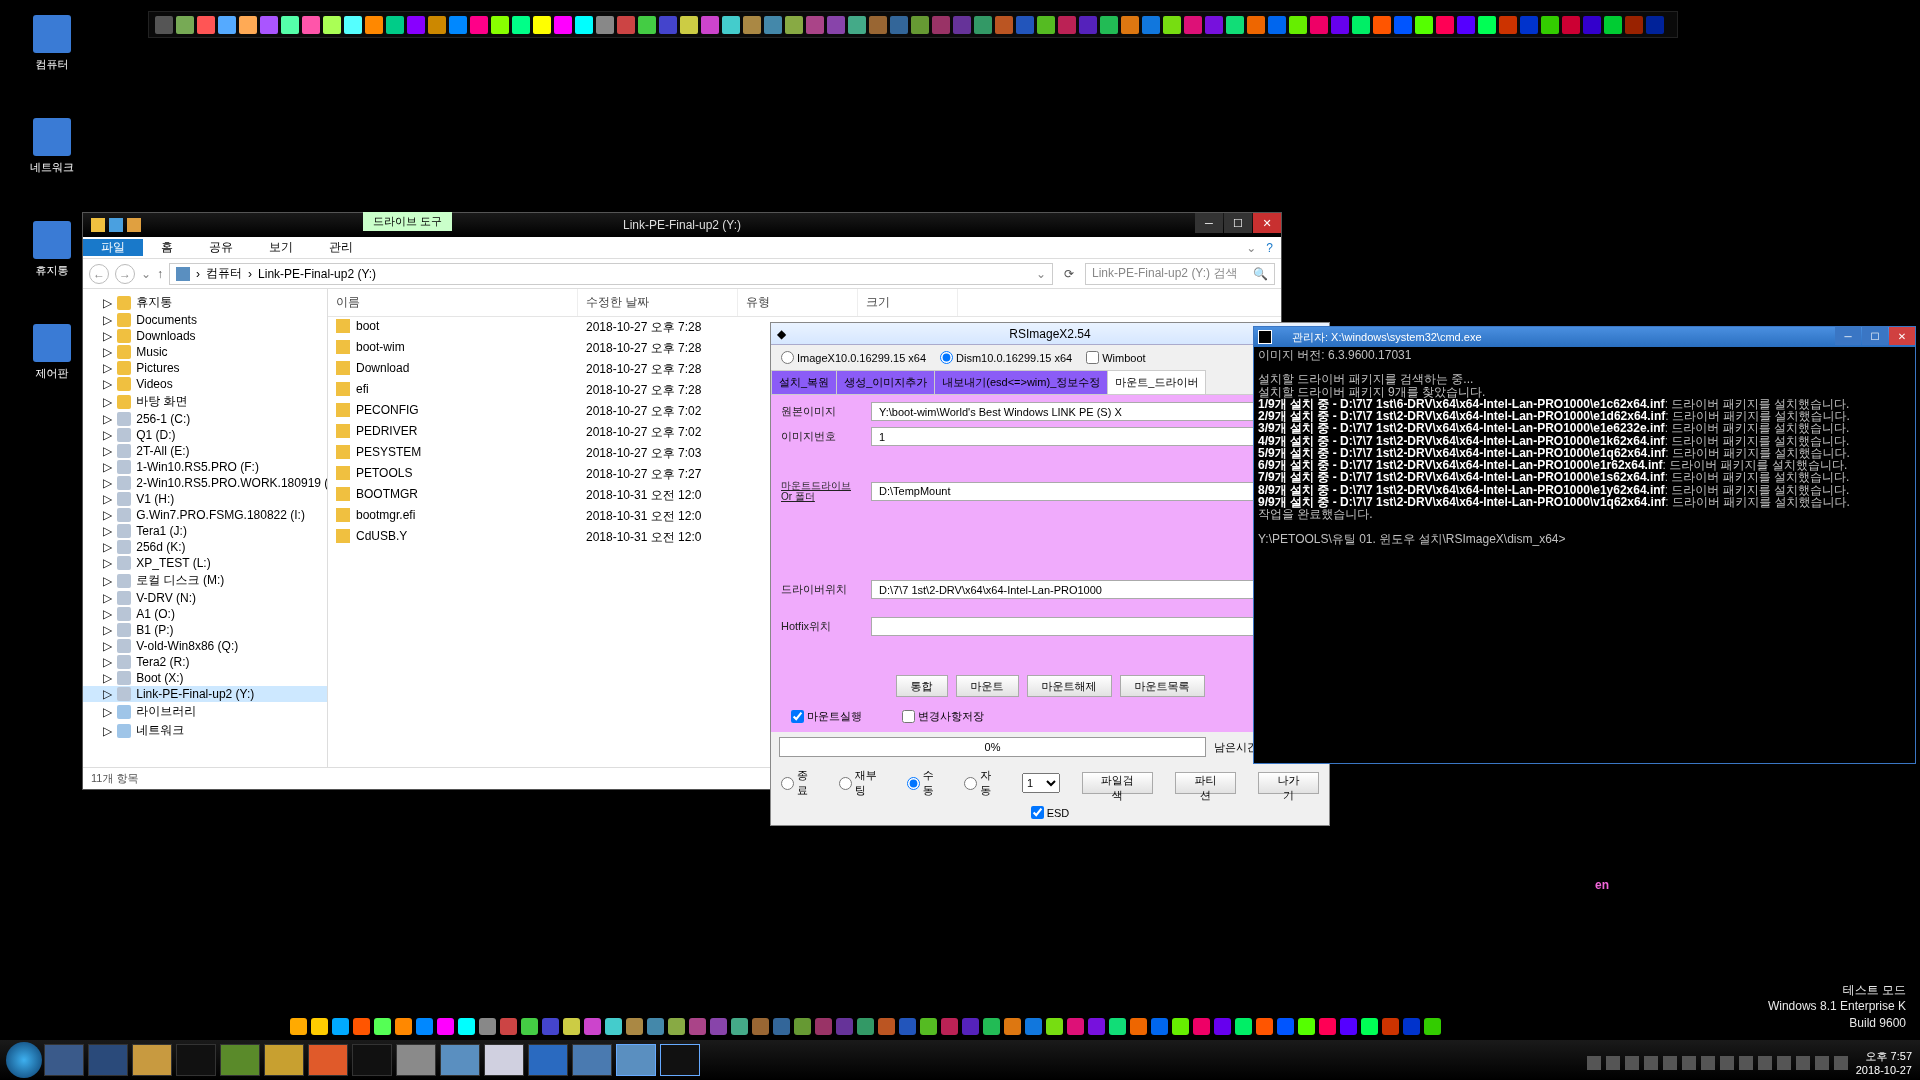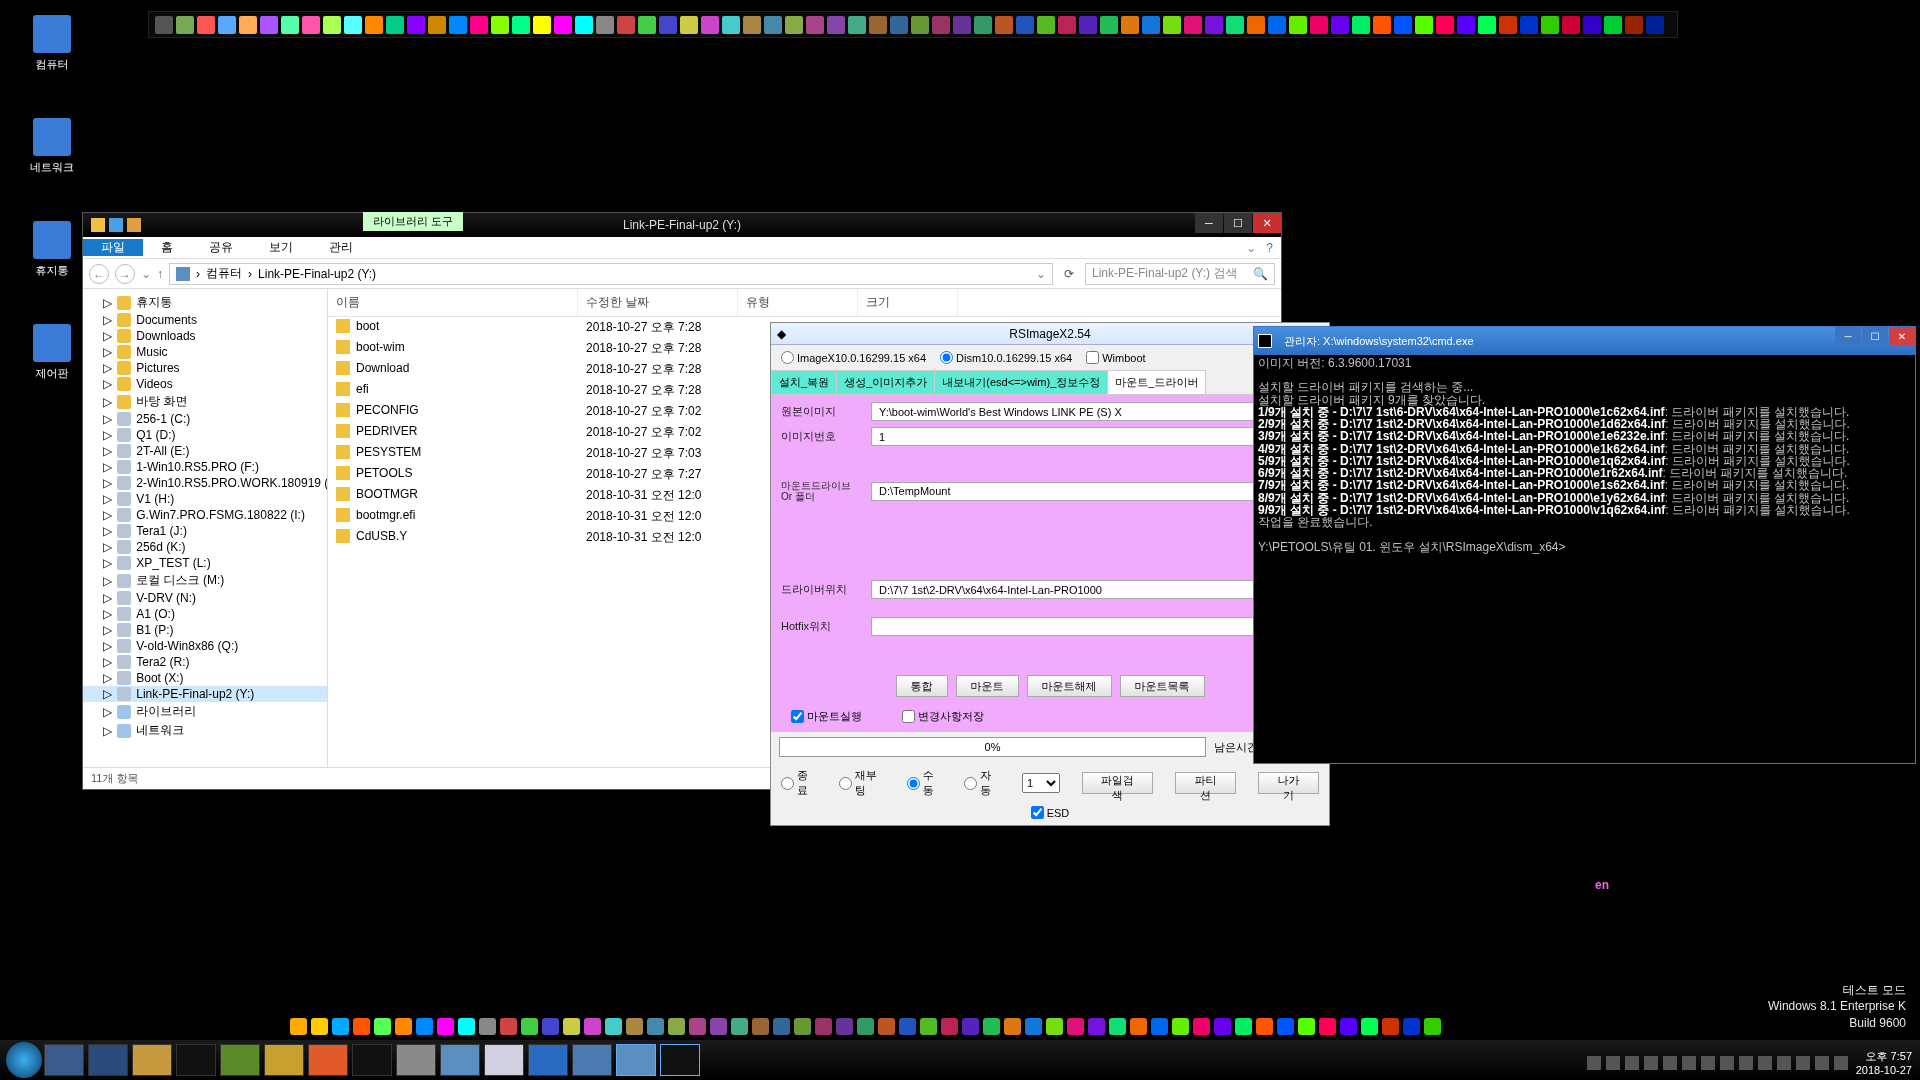--- a/index.html
+++ b/index.html
@@ -41,31 +41,31 @@
 .list-row div { padding:1px 8px; }
 .status-bar { height:22px; border-top:1px solid #ddd; font-size:11px; padding:3px 8px; color:#555; background:#fff;}
 
 
 .dialog { position:absolute; background:#f0f0f0; border:1px solid #888; font-size:12px; }
 .dlg-title { height:22px; background:linear-gradient(#eaf3ff,#d6e7ff); display:flex; align-items:center; justify-content:center; font-size:12px; border-bottom:1px solid #aac; position:relative;}
 .dlg-row { display:flex; align-items:center; padding:3px 10px; gap:6px;}
 .dlg-row label { width:84px; font-size:11px; color:#222; }
 .dlg-row select,.dlg-row input[type=text] { flex:1; height:19px; font-size:11px; border:1px solid #aaa; background:#fff; padding:0 3px;}
 .tabset { display:flex; background:#f0f0f0; border-bottom:1px solid #ccc; font-size:11px;}
-.tabset div { padding:4px 7px; border:1px solid #ccc; border-bottom:none; background:#5eead4; margin-right:-1px;}
+.tabset div { padding:4px 7px; border:1px solid #ccc; border-bottom:none; background:#8b5cf6; margin-right:-1px;}
 .tabset .active { background:#fff; }
 .radio-row { display:flex; align-items:center; padding:6px 10px; gap:14px; font-size:11px;}
 .btn { height:22px; padding:0 14px; border:1px solid #aaa; background:linear-gradient(#fff,#e2e2e2); font-size:11px; cursor:pointer;}
 .btn-row { display:flex; gap:8px; padding:6px 10px; align-items:center;}
 .chk { display:flex; align-items:center; gap:3px; font-size:11px;}
 .progress { height:20px; border:1px solid #999; margin:4px 10px; background:#fff; position:relative; display:flex; align-items:center; justify-content:center; font-size:11px;}
 
 
 .cmd { position:absolute; background:#000; color:#c0c0c0; font-family:"Consolas","Courier New",monospace; font-size:12px; border:1px solid #3a76c4; }
-.cmd-title { height:28px; background:linear-gradient(#4a8fe0,#2a6fc0); color:#fff; display:flex; align-items:center; font-size:11px; position:relative; padding-left:30px;}
+.cmd-title { height:20px; background:linear-gradient(#4a8fe0,#2a6fc0); color:#fff; display:flex; align-items:center; font-size:11px; position:relative; padding-left:38px;}
 .cmd-title .btns { position:absolute; right:0; top:0; display:flex;}
 .cmd-title .btns span { width:26px; height:18px; display:flex; align-items:center; justify-content:center; background:#3a76c4; margin-left:1px; font-size:10px;}
 .cmd-title .btns .close { background:#d04040;}
 .cmd pre { padding:2px 4px; white-space:pre-wrap; line-height:1.02; font-size:12px;}
 .cmd .highlight { color:#fff; font-weight:bold; }
 
 
 .taskbar { position:absolute; bottom:0; left:0; right:0; height:40px; background:linear-gradient(#1a1a1a,#000); display:flex; align-items:center; padding:0 6px; }
 .taskbar .start { width:36px; height:36px; background:radial-gradient(circle,#3eb0ef,#0a3a6a); border-radius:50%; }
 .taskbar .task { width:40px; height:32px; margin:0 2px; background:#222; border:1px solid #333; }
@@ -179,21 +179,21 @@
 
 <div class="en-label" style="left:1595px; top:878px;">en</div>
 
 <div class="win" style="left:82px; top:212px; width:1200px;">
   <div class="titlebar">
     <span style="padding-left:8px; display:flex; gap:4px;">
       <span style="width:14px;height:14px;background:#f0c040;"></span>
       <span style="width:14px;height:14px;background:#4aa0e0;"></span>
       <span style="width:14px;height:14px;background:#e0a040;"></span>
     </span>
-    <span style="position:absolute; left:280px; top:-1px; background:#caffca; color:#000; padding:2px 10px; font-size:11px;">라이브러리 도구</span>
+    <span style="position:absolute; left:280px; top:-1px; background:#caffca; color:#000; padding:2px 10px; font-size:11px;">드라이브 도구</span>
     <span style="position:absolute; left:50%; transform:translateX(-50%); color:#ddd;">Link-PE-Final-up2 (Y:)</span>
     <div class="btns">
       <span>─</span>
       <span>☐</span>
       <span class="close">✕</span>
     </div>
   </div>
   <div class="menu-row">
     <div class="file">파일</div>
     <div>홈</div>
@@ -448,21 +448,21 @@
   <div style="background:#f0abfc; padding:4px 0 2px;">
     <div class="dlg-row">
         <label>원본이미지</label>
         <select><option>Y:\boot-wim\World's Best Windows LINK PE (S) X</option></select>
       </div>
     <div class="dlg-row">
         <label>이미지번호</label>
         <select><option>1</option></select>
       </div>
     <div class="dlg-row" style="margin-top:28px;">
-        <label style="white-space:pre-line; font-size:10px; line-height:1.1;">마운트드라이브
+        <label style="white-space:pre-line; font-size:10px; line-height:1.1;text-decoration:underline;">마운트드라이브
 Or 폴더</label>
         <select><option>D:\TempMount</option></select>
       </div>
     <div class="dlg-row" style="margin-top:72px;">
         <label>드라이버위치</label>
         <select><option>D:\7\7 1st\2-DRV\x64\x64-Intel-Lan-PRO1000</option></select>
       </div>
     <div class="dlg-row" style="margin-top:12px;">
         <label>Hotfix위치</label>
         <select><option></option></select>

